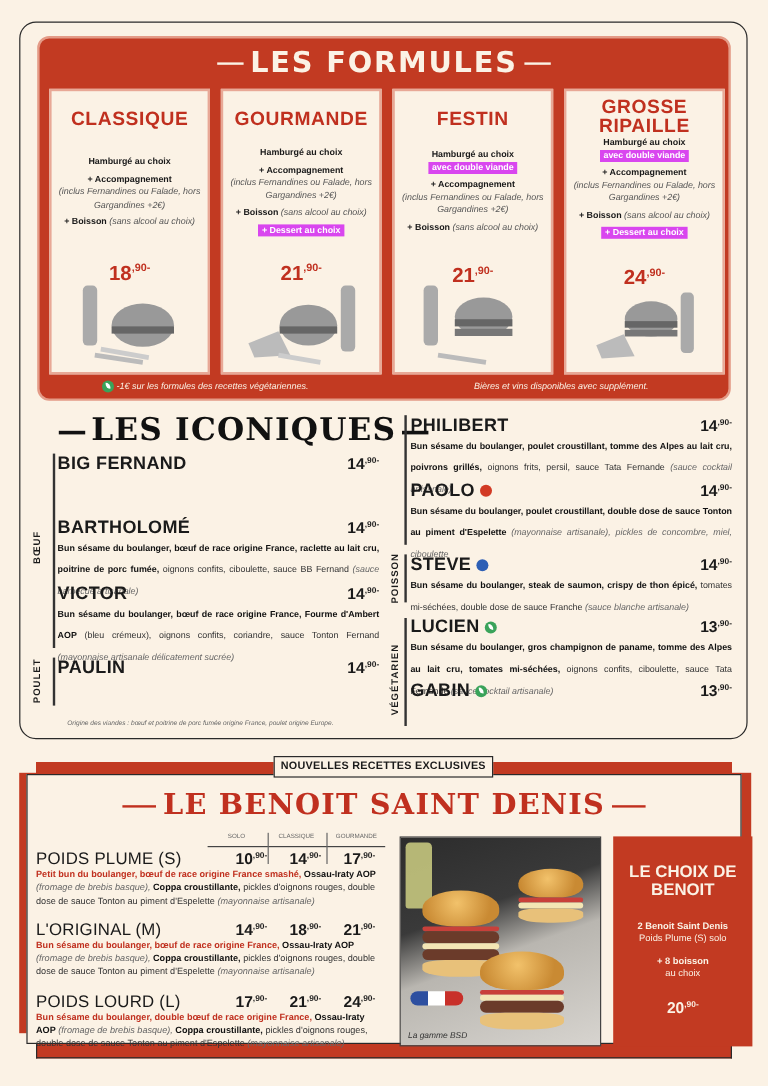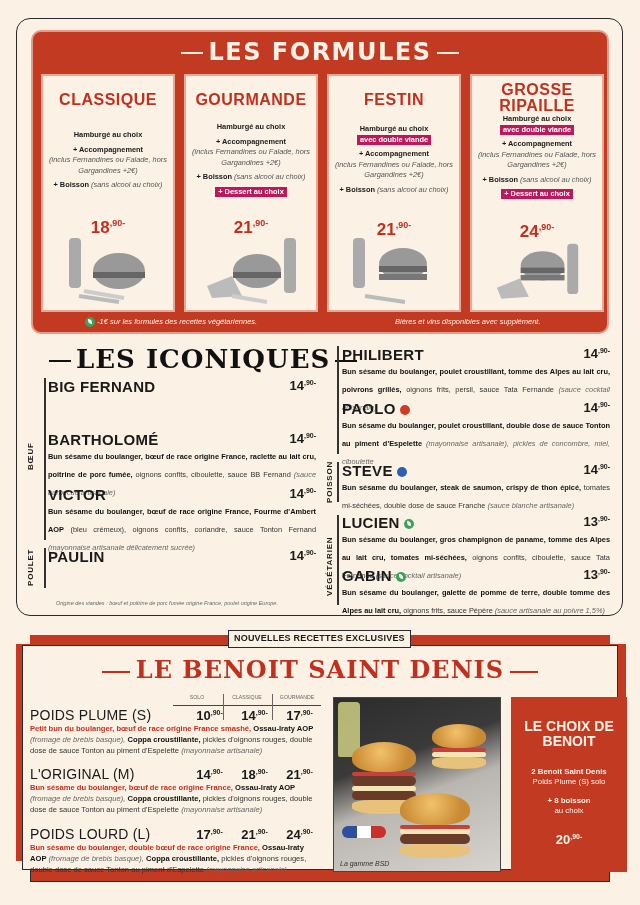--- a/index.html
+++ b/index.html
@@ -12,38 +12,38 @@
   .f-title{position:absolute;left:0;right:0;top:6px;text-align:center;color:#fbf2e5;font-family:"DejaVu Sans",sans-serif;font-weight:bold;font-size:24px;letter-spacing:1.5px}
   .f-title .dash{display:inline-block;width:22px;height:2px;background:#fbf2e5;vertical-align:middle;margin:0 6px}
   .f-card{position:absolute;top:42px;width:134px;height:238px;background:#fbf2e5;border:2px solid #e8a896;text-align:center}
   .f-card.c1{left:8px}.f-card.c2{left:151px}.f-card.c3{left:294px}.f-card.c4{left:437px}
   .f-name{color:#c0301f;font-weight:bold;font-size:16px;line-height:16px;letter-spacing:.5px;margin-top:16px;min-height:34px}
   .c4 .f-name{margin-top:6px}
   .f-lines{font-size:7.4px;line-height:10.5px;margin-top:4px;padding:0 4px}
   .f-lines b{font-weight:bold}
   .f-lines .it{font-style:italic;color:#555}
   .f-lines .p{margin-top:4px}
-  .hl{display:inline-block;background:#be185d;color:#fff;font-weight:bold;padding:0 3px;line-height:10px}
+  .hl{display:inline-block;background:#d946ef;color:#fff;font-weight:bold;padding:0 3px;line-height:10px}
   .f-price{position:absolute;left:0;right:0;top:142px;color:#c0301f;font-weight:bold;font-size:17px}
   .c3 .f-price{top:144px}
   .f-price sup{font-size:9px;vertical-align:7px}
   .f-illus{position:absolute;left:16px;top:160px;width:100px;height:70px}
   .f-foot{position:absolute;top:285px;font-size:7.5px;font-style:italic;color:#fbf2e5}
   .f-foot.l{left:52px}.f-foot.r{left:362px}
   .leaf{display:inline-block;width:10px;height:10px;border-radius:50%;background:#3aa35a;vertical-align:middle;position:relative}
   .leaf::after{content:"";position:absolute;left:3px;top:2px;width:4px;height:5px;border-radius:0 4px 0 4px;background:#fff}
   .dot{display:inline-block;width:10px;height:10px;border-radius:50%;vertical-align:middle;margin-left:4px}
   .dot.pim{background:#d23a24}
   .dot.fish{background:#2d5fb5}
 
   
   .ic-title{position:absolute;left:44px;top:344px;font-family:"DejaVu Serif",serif;font-weight:bold;font-size:26px;letter-spacing:1px;color:#111}
   .ic-title .dash{display:inline-block;width:22px;height:2.5px;background:#111;vertical-align:middle;margin:0 5px}
   .item{position:absolute;width:268px}
-  .item .hd{display:flex;justify-content:space-between;align-items:flex-start}
+  .item .hd{display:flex;justify-content:space-between;align-items:center}
   .item .nm{font-weight:bold;font-size:15px;letter-spacing:.3px}
   .item .pr{font-weight:bold;font-size:13px}
   .item .pr sup{font-size:7px;vertical-align:5px}
   .item .ds{font-size:7.4px;line-height:18px;color:#333;text-align:justify}
   .item .ds b{color:#111}
   .item .ds i{color:#666}
   .vbar{position:absolute;width:1.5px;background:#333}
   .vlab{position:absolute;font-size:8px;font-weight:bold;letter-spacing:.8px;transform:rotate(-90deg);transform-origin:left top;white-space:nowrap}
   .origin{position:absolute;left:56px;top:600px;font-size:5.5px;font-style:italic;color:#666}
 
@@ -236,21 +236,20 @@
       <span class="nm"><span>LUCIEN</span><span class="leaf" style="margin-left:4px"></span></span>
       <span class="pr"><span>13</span><sup>,90-</sup></span>
     </div>
   <div class="ds"><b>Bun sésame du boulanger, gros champignon de paname, tomme des Alpes au lait cru, tomates mi-séchées,</b><span> oignons confits, ciboulette, sauce Tata Fernande </span><i>(sauce cocktail artisanale)</i></div>
 </div>
 <div class="item" style="left:342px;top:567px">
   <div class="hd">
       <span class="nm"><span>GABIN</span><span class="leaf" style="margin-left:4px"></span></span>
       <span class="pr"><span>13</span><sup>,90-</sup></span>
     </div>
-  <div class="ds"><b>Bun sésame du boulanger, galette de pomme de terre, double tomme des Alpes au lait cru,</b><span> oignons frits, sauce Pépère </span><i>(sauce artisanale au poivre 1,5%)</i></div>
 </div>
 
 <div class="b-back"></div>
 <div class="b-topbar"></div>
 <div class="b-card"></div>
 <div class="b-bottombar"></div>
 <div class="b-tag">NOUVELLES RECETTES EXCLUSIVES</div>
 <div class="b-title"><span class="dash"></span><span>LE BENOIT SAINT DENIS</span><span class="dash"></span></div>
 
 <div class="cols" style="left:174px">SOLO</div>

